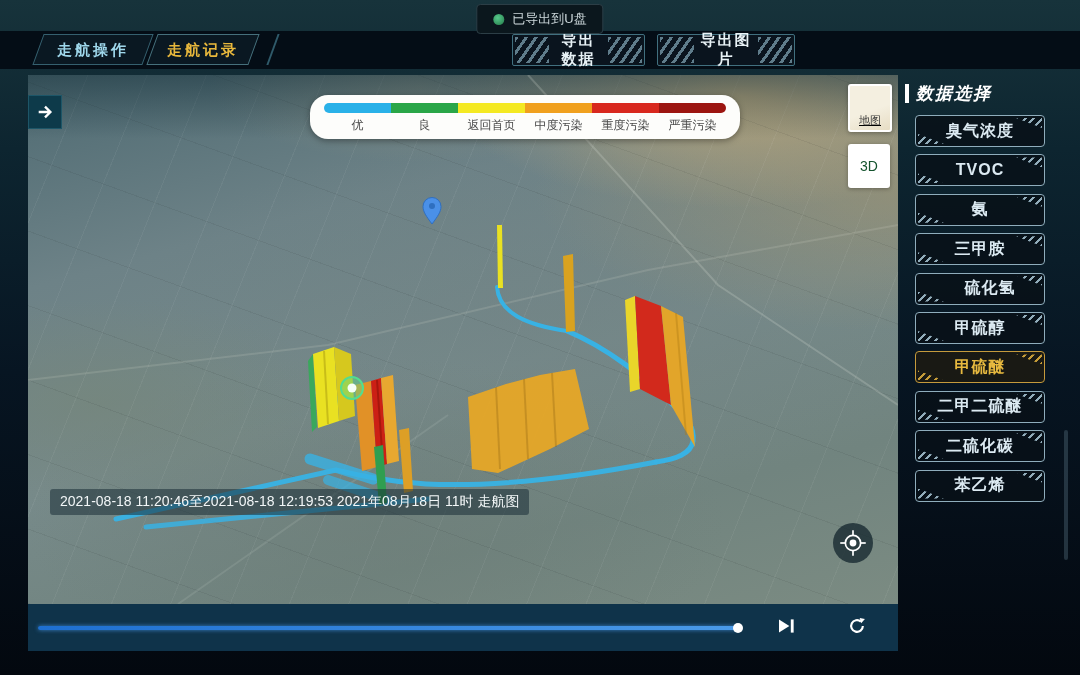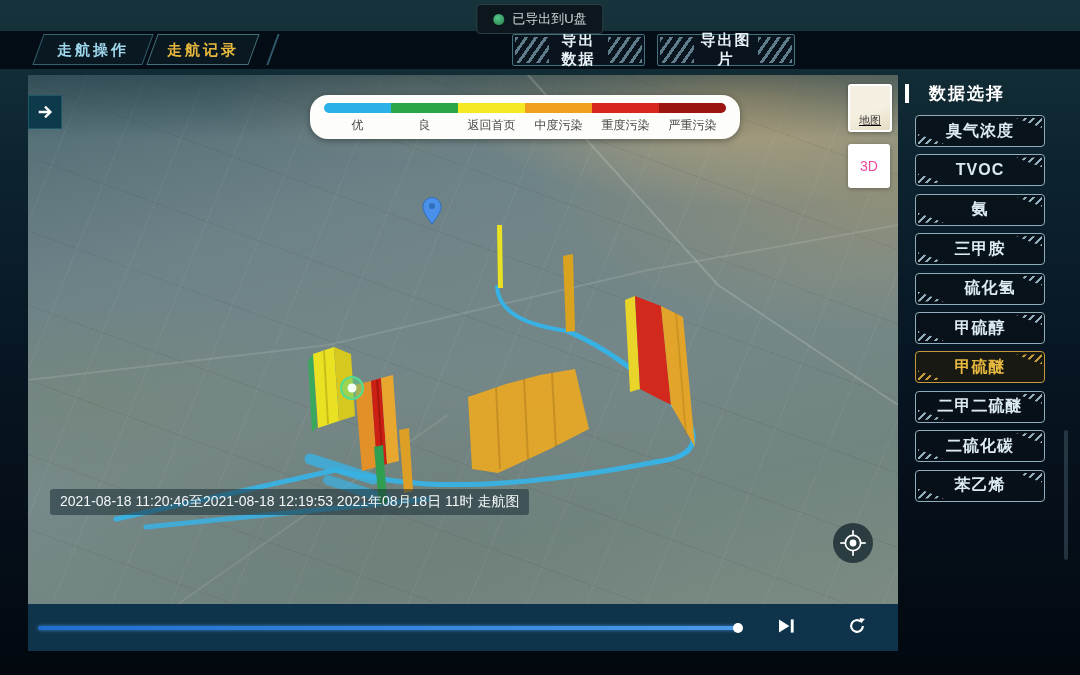--- a/index.html
+++ b/index.html
@@ -73,21 +73,21 @@
   .lg-item:last-child  .lg-seg { border-radius:0 5px 5px 0; }
   .lg-lbl { text-align:center; font-size:12px; color:#4a4a4a; margin-top:4px; white-space:nowrap; }
   
   .layer-map { position:absolute; right:6px; top:9px; width:44px; height:48px;
     background:linear-gradient(160deg,#f4efe0 55%,#e7ddc4); border:2px solid #fff; border-radius:3px;
     box-shadow:0 1px 4px rgba(0,0,0,0.3); cursor:pointer; z-index:5;
     display:flex; align-items:flex-end; justify-content:center;text-decoration:underline; }
   .layer-map span { font-size:11px; color:#3a3a3a; padding-bottom:2px; }
   .layer-3d { position:absolute; right:8px; top:69px; width:42px; height:44px;
     background:#fff; border-radius:3px; box-shadow:0 1px 4px rgba(0,0,0,0.3); cursor:pointer;
-    display:flex; align-items:center; justify-content:center; font-size:14px; color:#ec4899; z-index:5; }
+    display:flex; align-items:center; justify-content:center; font-size:14px; color:#14532d; z-index:5; }
   
   .timestamp { position:absolute; left:22px; bottom:89px;
     background:rgba(25,45,55,0.55); border-radius:3px; padding:4px 10px;
     color:#f2f6f7; font-size:14px; white-space:nowrap; z-index:5; }
   
   .compass { position:absolute; right:25px; bottom:41px; width:40px; height:40px;
     border-radius:50%; background:rgba(14,32,40,0.72); display:flex; align-items:center;
     justify-content:center; cursor:pointer; z-index:5; }
   
   .playbar { position:absolute; left:28px; top:604px; width:870px; height:47px;
@@ -95,21 +95,21 @@
   .trackwrap { position:absolute; left:10px; top:21px; width:714px; height:6px; }
   .trackfill { position:absolute; left:0; top:1px; height:4px; border-radius:2px;
     background:linear-gradient(90deg,#1e6fd0,#4a9ae8); box-shadow:0 0 4px rgba(70,150,230,0.8); }
   .trackdot { position:absolute; top:-2px; width:10px; height:10px; border-radius:50%;
     background:#fff; transform:translateX(-5px); cursor:pointer; }
   .pb-icon { position:absolute; top:12px; width:22px; height:20px; cursor:pointer;
     display:flex; align-items:center; justify-content:center; }
   .pb-skip { left:748px; } .pb-refresh { left:818px; }
   
   .sidebar { position:absolute; left:905px; top:75px; width:175px; height:576px; z-index:10; }
-  .sb-title { display:flex; align-items:center; gap:20px; margin:7px 0 0 0; }
+  .sb-title { display:flex; align-items:center; gap:7px; margin:7px 0 0 0;font-style:italic; }
   .sb-bar { width:4px; height:19px; background:#fff; }
   .sb-title span { color:#fff; font-size:17px; font-weight:bold; letter-spacing:2px; }
   .sbtn { position:absolute; left:10px; width:130px; height:32px;
     background:rgba(8,16,24,0.85); border:1px solid #8fadbc; border-radius:4px;
     color:#dceaf2; font-size:16px; font-weight:bold; letter-spacing:1px;
     display:flex; align-items:center; justify-content:center; cursor:pointer; }
   .sbtn::before { content:""; position:absolute; top:2px; right:2px; width:26px; height:10px;
     background:repeating-linear-gradient(135deg, rgba(170,200,215,0.85) 0 2px, rgba(0,0,0,0) 2px 6px);
     clip-path:polygon(0 0,100% 0,100% 100%); }
   .sbtn::after { content:""; position:absolute; bottom:2px; left:2px; width:26px; height:10px;

